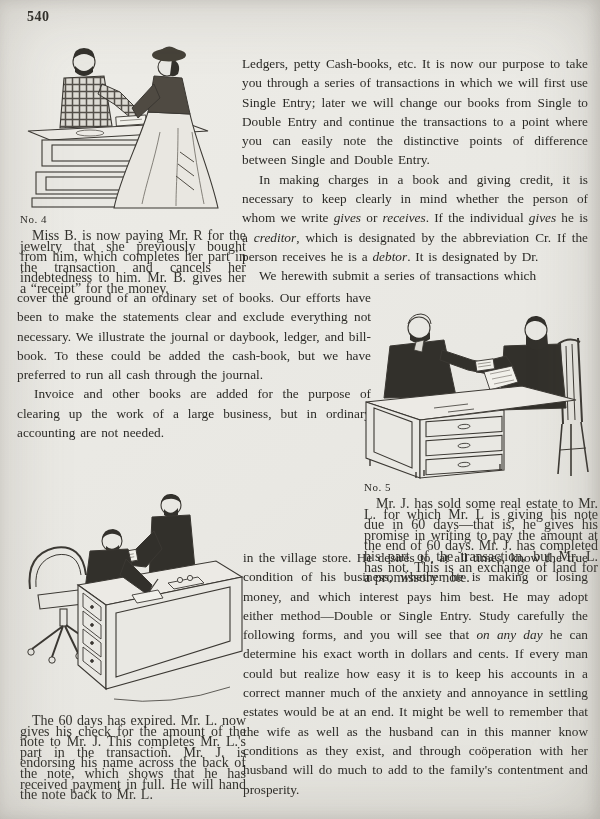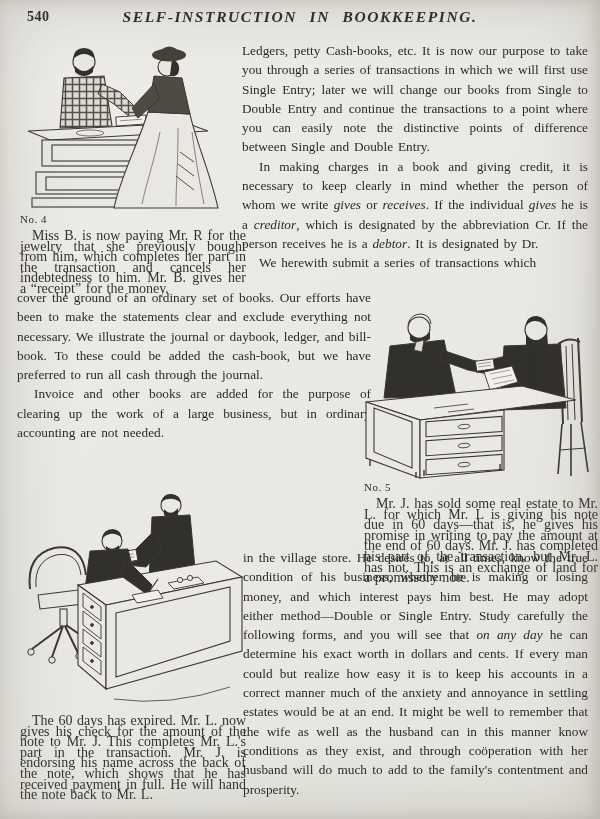--- a/index.html
+++ b/index.html
@@ -31,21 +31,20 @@
   }
   .narrow { width:122px; }
   i { font-style:italic; }
 </style>
 </head>
 <body>
 
 <div class="page">
 
   <div class="pagenum">540</div>
-  <div class="title">SELF-INSTRUCTION IN BOOKKEEPING.</div>
 
   <div class="fig" style="left:20px; top:32px; width:226px;">
     <svg width="226" height="180" viewBox="0 0 226 180">
       <defs>
         <pattern id="plaid" width="7" height="7" patternUnits="userSpaceOnUse">
           <rect width="7" height="7" fill="#dcdad3"></rect>
           <path d="M0 3.5H7M3.5 0V7" stroke="#54504a" stroke-width="1.5"></path>
         </pattern>
       </defs>
       <g stroke="#3b3833" stroke-width="1.1" fill="none">
@@ -77,21 +76,21 @@
         <circle cx="147" cy="35" r="9" fill="#e9e8e3" stroke="#3b3833" stroke-width="1.1"></circle>
         <path d="M152,27 Q162,31 158,42 Q153,46 150,43 Z" fill="#33312c"></path>
         <ellipse cx="149" cy="23" rx="17" ry="6.5" fill="#454138"></ellipse>
         <path d="M138,21 Q149,8 161,21 Z" fill="#454138"></path>
       </g>
     </svg>
     <div class="figlabel">No. 4</div>
     <div class="figcap">Miss B. is now paying Mr. R for the jewelry that she previously bought from him, which completes her part in the transaction and cancels her indebtedness to him. Mr. B. gives her a “receipt” for the money.</div>
   </div>
 
-  <div class="col" style="left:242px; top:41px; width:346px;">
+  <div class="col" style="left:242px; top:54px; width:346px;">
     <p>Ledgers, petty Cash-books, etc.  It is now our purpose to take you through a series of transactions in which we will first use Single Entry; later we will change our books from Single to Double Entry and continue the transactions to a point where you can easily note the distinctive points of difference between Single and Double Entry.</p>
     <p class="ind">In making charges in a book and giving credit, it is necessary to keep clearly in mind whether the person of whom we write <i>gives</i> or <i>receives</i>.  If the individual <i>gives</i> he is a <i>creditor</i>, which is designated by the abbreviation Cr.  If the person receives he is a <i>debtor</i>.  It is designated by Dr.</p>
     <p class="ind">We herewith submit a series of transactions which</p>
   </div>
 
   <div class="col" style="left:17px; top:288px; width:354px;">
     <p>cover the ground of an ordinary set of books.  Our efforts have been to make the statements clear and exclude everything not necessary.  We illustrate the journal or daybook, ledger, and bill-book.  To these could be added the cash-book, but we have preferred to run all cash through the journal.</p>
     <p class="ind">Invoice and other books are added for the purpose of clearing up the work of a large business, but in ordinary accounting are not needed.</p>
   </div>
 

